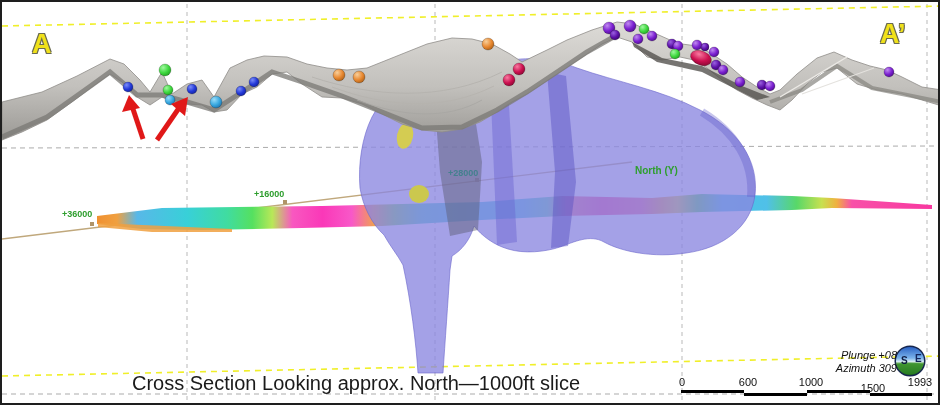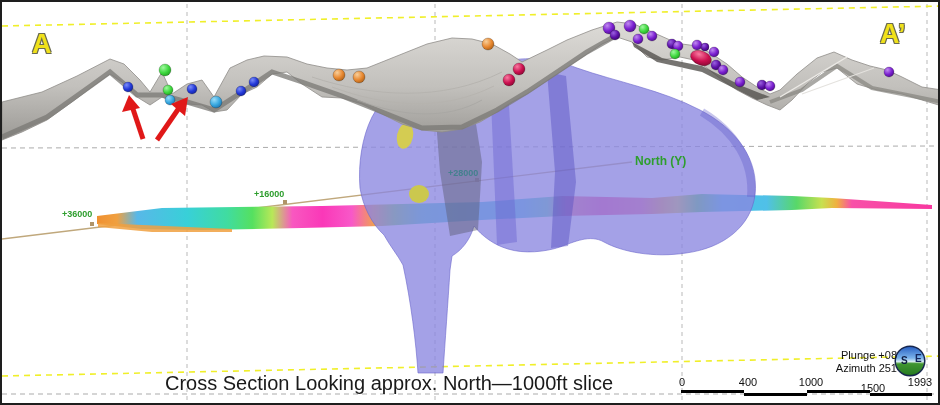--- a/index.html
+++ b/index.html
@@ -10,24 +10,24 @@
   }
   .stage svg{position:absolute;left:0;top:0;}
   .ovl{position:absolute;white-space:nowrap;}
   .section-label{
     font-size:27px;font-weight:bold;color:#f0e11a;
     text-shadow:-1px -1px 0 #6b6b50,1px -1px 0 #6b6b50,-1px 1px 0 #6b6b50,1px 1px 0 #6b6b50;
   }
   .annotation{
     font-size:21px;font-weight:bold;color:#141414;line-height:33px;letter-spacing:0px;
   }
-  .caption{font-size:20px;color:#1a1a1a;margin-left:33px;}
+  .caption{font-size:20px;color:#1a1a1a;}
   .axis-tick{font-size:9px;font-weight:bold;color:#2e9e2e;}
   .axis-tick.teal{color:#44808e;}
-  .axis-name{font-size:12px;font-weight:bold;color:#2e9e2e;}
+  .axis-name{font-size:10px;font-weight:bold;color:#2e9e2e;margin-top:11px;}
   .view-info{font-size:11px;color:#111;text-align:right;line-height:13px;}
   .sb-label{font-size:11px;color:#111;transform:translateX(-50%);}
   .sb-seg{position:absolute;height:3px;background:#000;}
 </style>
 </head>
 <body>
 
 <div class="stage">
 
   <svg width="940" height="405" viewBox="0 0 940 405">
@@ -248,28 +248,28 @@
   <div class="ovl section-label" style="left:878px;top:17px;">A’</div>
 
 
   <div class="ovl axis-tick" style="left:60px;top:207px;">+36000</div>
   <div class="ovl axis-tick" style="left:252px;top:187px;">+16000</div>
   <div class="ovl axis-tick teal" style="left:446px;top:166px;">+28000</div>
   <div class="ovl axis-name" style="left:633px;top:152px;">North (Y)</div>
 
   <div class="ovl caption" style="left:130px;top:370px;">Cross Section Looking approx. North—1000ft slice</div>
 
-  <div class="ovl view-info" style="left:795px;top:347px;width:100px;">
+  <div class="ovl view-info" style="left:795px;top:347px;width:100px;font-style:italic;">
     <div>Plunge +08</div>
-    <div>Azimuth 251</div>
+    <div>Azimuth 309</div>
   </div>
 
   <div>
     <div class="ovl sb-label" style="left:680px;top:374px;">0</div>
-    <div class="ovl sb-label" style="left:746px;top:374px;">400</div>
+    <div class="ovl sb-label" style="left:746px;top:374px;">600</div>
     <div class="ovl sb-label" style="left:809px;top:374px;">1000</div>
     <div class="ovl sb-label" style="left:871px;top:380px;">1500</div>
     <div class="ovl sb-label" style="left:918px;top:374px;">1993</div>
     <div class="sb-seg" style="left:679px;top:388px;width:63px;"></div>
     <div class="sb-seg" style="left:742px;top:391px;width:63px;"></div>
     <div class="sb-seg" style="left:805px;top:388px;width:63px;"></div>
     <div class="sb-seg" style="left:868px;top:391px;width:62px;"></div>
   </div>
 
 </div>

